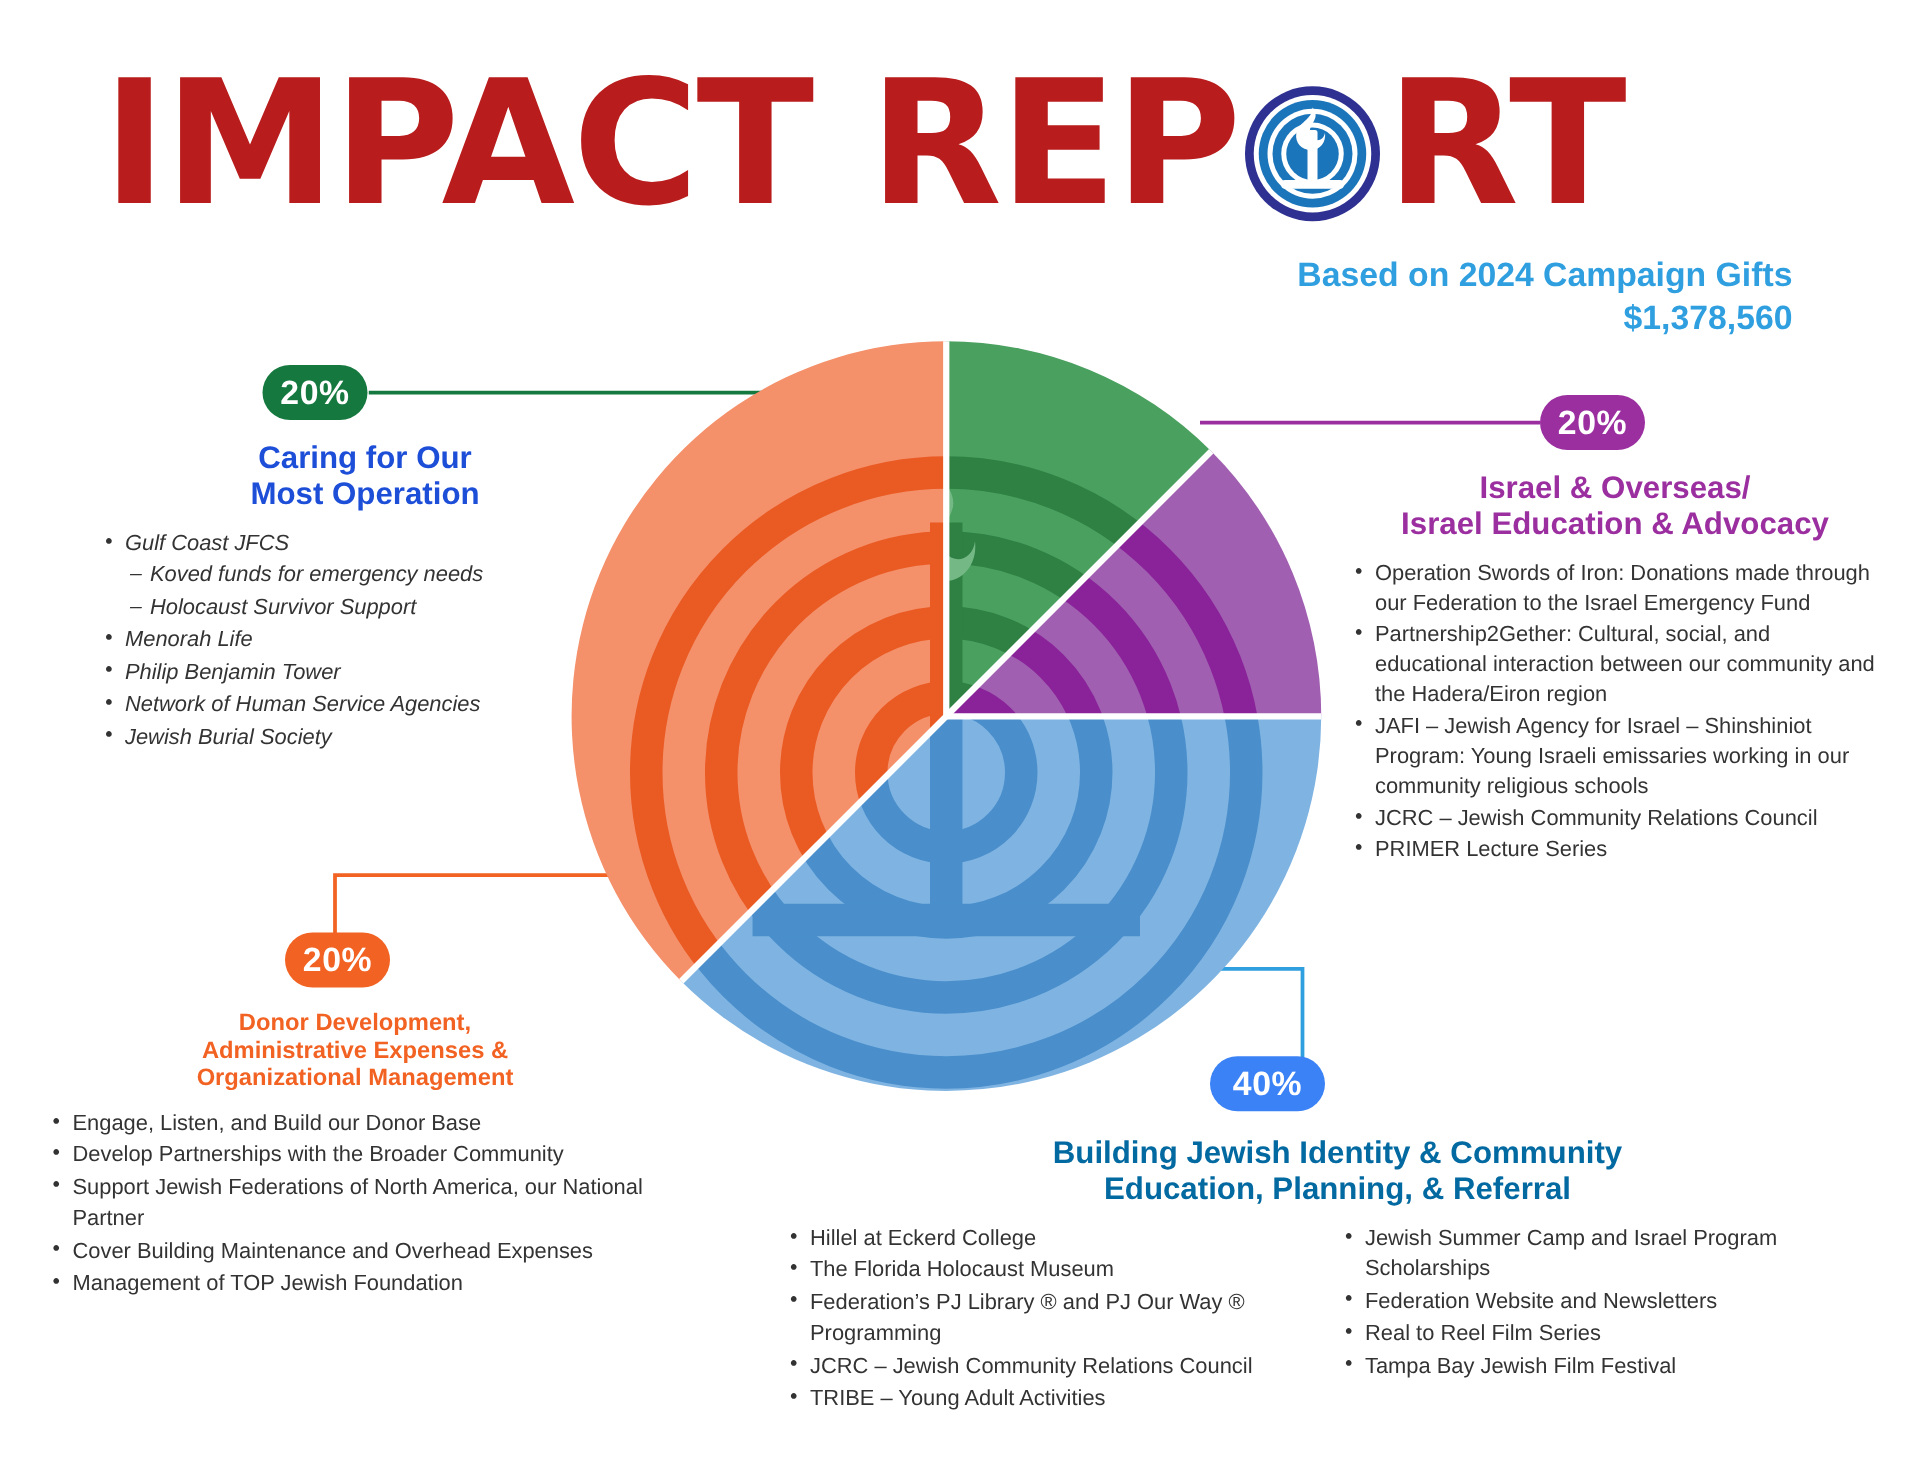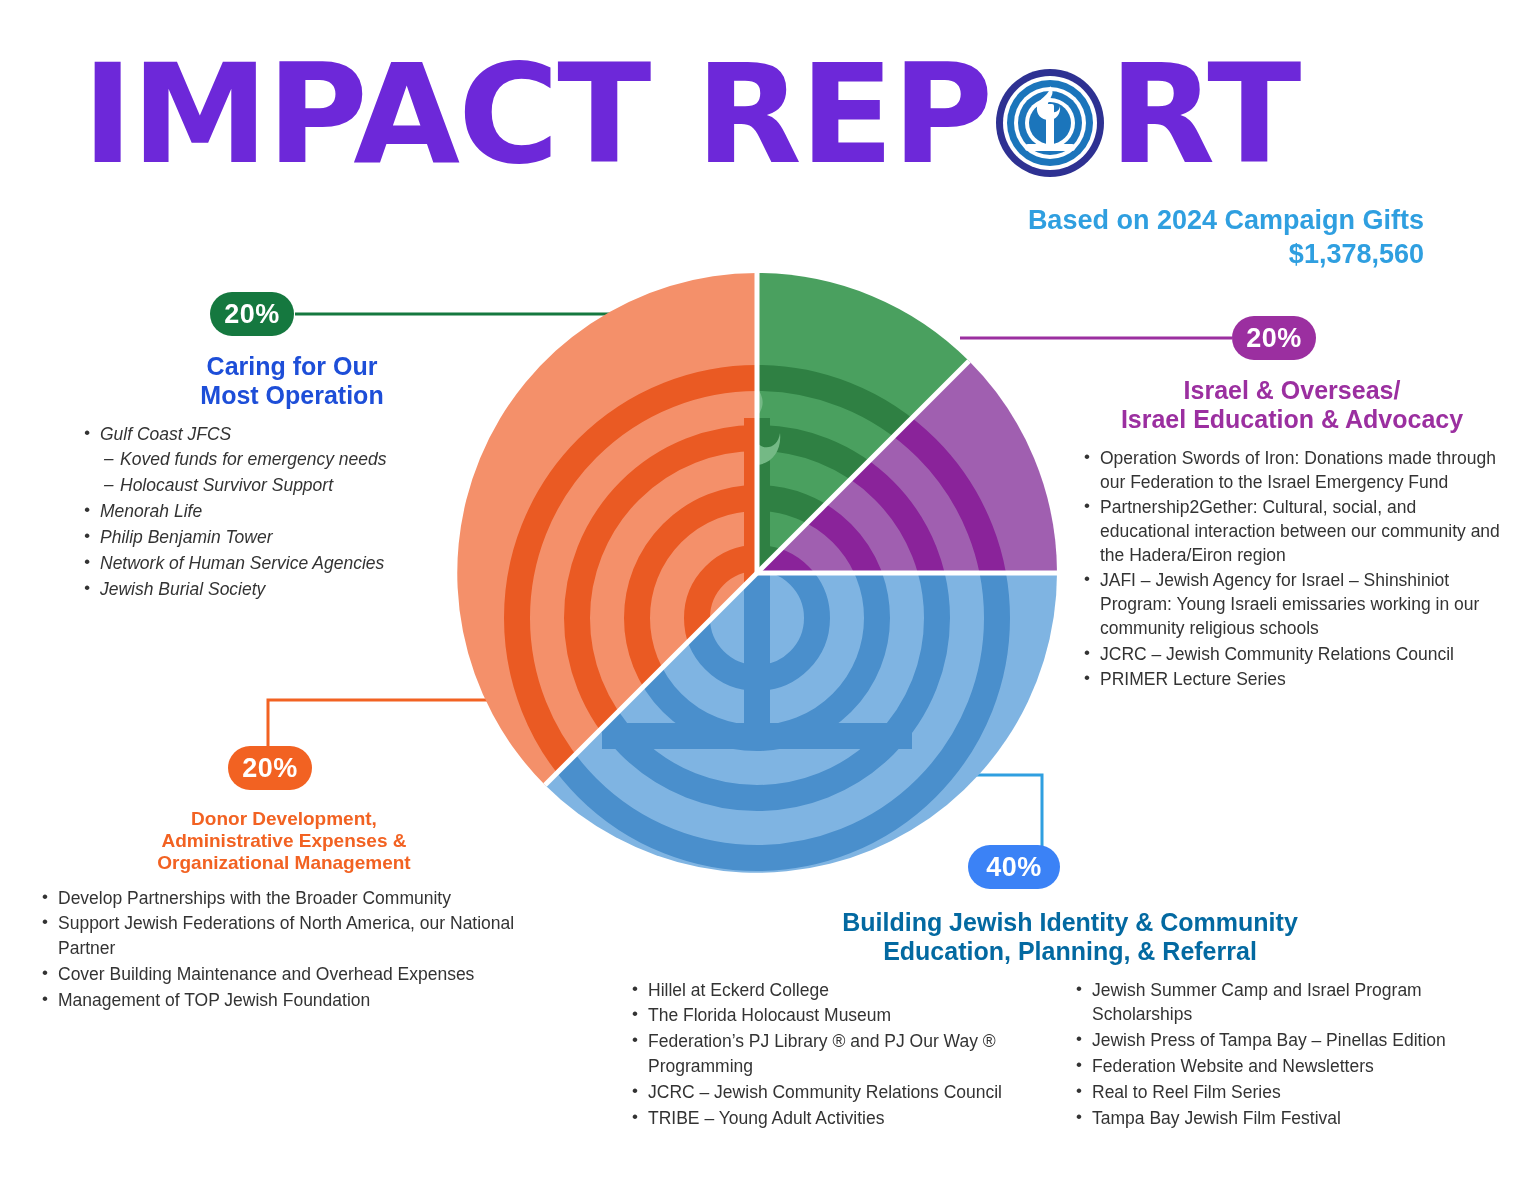--- a/index.html
+++ b/index.html
@@ -19,42 +19,42 @@
     position: absolute;
     top: 46px;
     left: 82px;
     width: 1360px;
     height: 200px;
   }
   .title {
     font-size: 138px;
     font-weight: bold;
     letter-spacing: -2px;
-    color: #6d28d9;
+    color: #b91c1c;
     line-height: 1;
     margin: 0;
     white-space: nowrap;
     font-family: "DejaVu Sans", sans-serif;
   }
   .title .o-slot {
     display: inline-block;
     width: 118px;
     position: relative;
     vertical-align: top;
   }
   .logo-mark {
     position: absolute;
     left: 4px;
     top: 22px;
     width: 110px;
     height: 110px;
   }
   .subtitle-wrap {
     position: absolute;
-    right: 18px;
+    right: 8px;
     top: 158px;
     text-align: right;
   }
   .subtitle-line1 {
     font-size: 27px;
     font-weight: bold;
     color: #2f9fe0;
     line-height: 1.25;
   }
   .subtitle-line2 {
@@ -297,20 +297,21 @@
   </ul>
 </div>
 
 <div class="panel panel-orange">
   <h2>
     <span>Donor Development,</span><br>
     <span>Administrative Expenses &amp;</span><br>
     <span>Organizational Management</span>
   </h2>
   <ul>
+    <li>Engage, Listen, and Build our Donor Base</li>
     <li>Develop Partnerships with the Broader Community</li>
     <li>Support Jewish Federations of North America, our National Partner</li>
     <li>Cover Building Maintenance and Overhead Expenses</li>
     <li>Management of TOP Jewish Foundation</li>
   </ul>
 </div>
 
 <div class="panel panel-blue">
   <h2>
     <span>Building Jewish Identity &amp; Community</span><br>
@@ -319,19 +320,18 @@
   <div class="blue-cols">
     <ul>
       <li>Hillel at Eckerd College</li>
       <li>The Florida Holocaust Museum</li>
       <li>Federation’s PJ Library ® and PJ Our Way ® Programming</li>
       <li>JCRC – Jewish Community Relations Council</li>
       <li>TRIBE – Young Adult Activities</li>
     </ul>
     <ul>
       <li>Jewish Summer Camp and Israel Program Scholarships</li>
-      <li>Jewish Press of Tampa Bay – Pinellas Edition</li>
       <li>Federation Website and Newsletters</li>
       <li>Real to Reel Film Series</li>
       <li>Tampa Bay Jewish Film Festival</li>
     </ul>
   </div>
 </div>
 
 </body></html>

